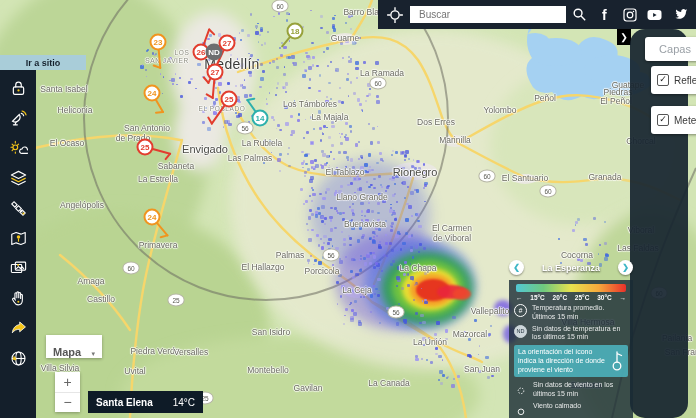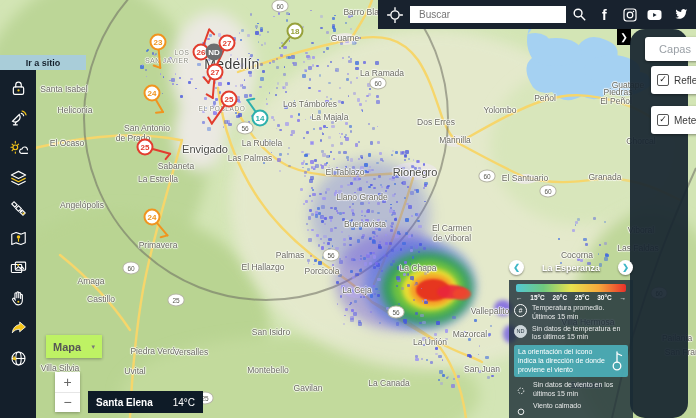--- a/index.html
+++ b/index.html
@@ -63,22 +63,22 @@
   #wind-note{background:rgba(77,183,194,.85);border-radius:2px;padding:3px 4px;display:flex;align-items:center;gap:4px;margin:3px 0 4px 0;}
   #wind-note .lg-txt{color:#fff;}
   .w-ic{flex:0 0 14px;}
   
   #tooltip-head{position:absolute;left:95px;top:373px;width:108px;height:18px;background:#3cb6c6;color:#fff;font-size:10px;font-weight:bold;
                 display:flex;align-items:center;justify-content:center;}
   #tooltip-body{position:absolute;left:88px;top:391px;width:115px;height:22px;background:#0e1b27;color:#fff;font-size:10px;
                 display:flex;align-items:center;justify-content:space-between;padding:0 8px;box-sizing:border-box;}
   #tooltip-body .st{font-weight:bold;}
   
-  #map-type{position:absolute;left:46px;top:335px;width:56px;height:23px;background:#bef264;box-shadow:0 1px 3px rgba(0,0,0,.3);
-            display:flex;align-items:center;justify-content:space-between;padding:0 7px;box-sizing:border-box;cursor:pointer;}
+  #map-type{position:absolute;left:46px;top:335px;width:56px;height:23px;background:#ffffff;box-shadow:0 1px 3px rgba(0,0,0,.3);
+            display:flex;align-items:flex-end;justify-content:space-between;padding:0 7px;box-sizing:border-box;cursor:pointer;}
   #map-type .mt{font-size:11px;font-weight:bold;color:#565656;}
   #map-type .ca{font-size:7px;color:#777;}
   #zoomctl{position:absolute;left:55px;top:372px;width:25px;height:40px;background:#fff;box-shadow:0 1px 3px rgba(0,0,0,.3);
            display:flex;flex-direction:column;}
   #zoomctl div{flex:1;display:flex;align-items:center;justify-content:center;font-size:14px;color:#666;cursor:pointer;}
   #zoomctl .zi{border-bottom:1px solid #e6e6e6;}
 </style>
 </head>
 <body>
 

